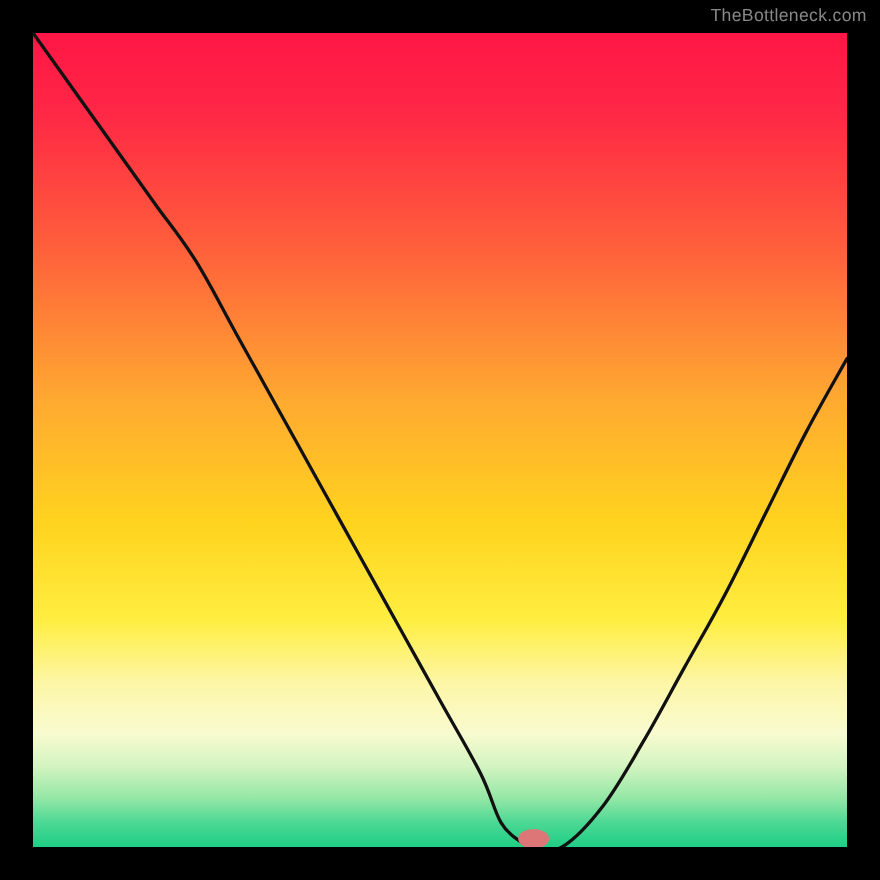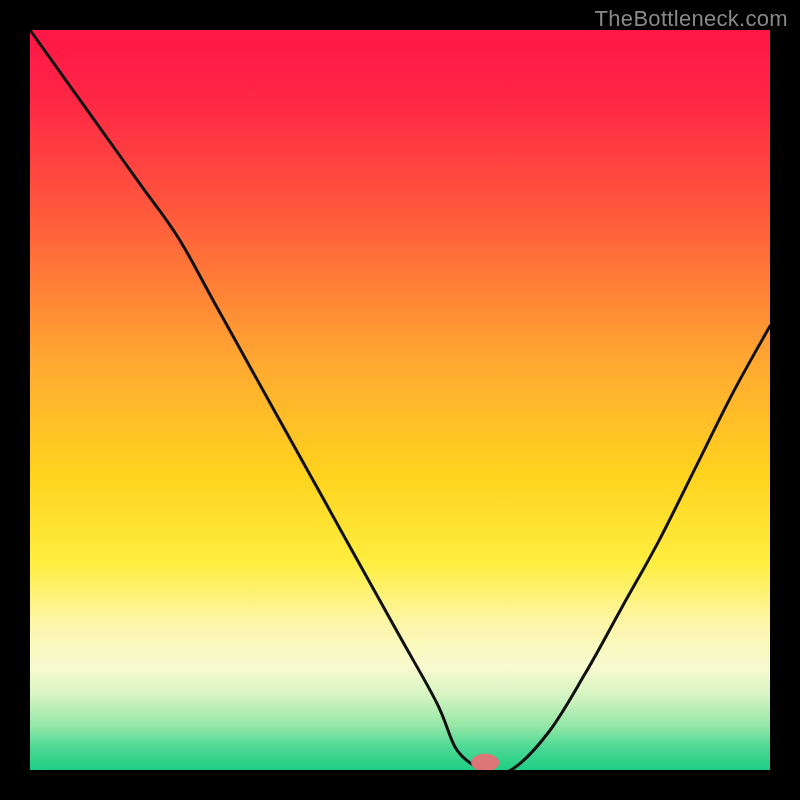--- a/index.html
+++ b/index.html
@@ -15,21 +15,21 @@
     width: 800px;
     height: 800px;
     background: #000;
   }
   .watermark {
     position: absolute;
     top: 6px;
     right: 12px;
     color: #888;
     font-family: Arial, Helvetica, sans-serif;
-    font-size: 22px;
+    font-size: 16px;
     font-weight: 400;
     letter-spacing: 0.3px;
     margin-left: 40px;
   }
   .plot {
     position: absolute;
     left: 30px;
     top: 30px;
     width: 740px;
     height: 740px;

